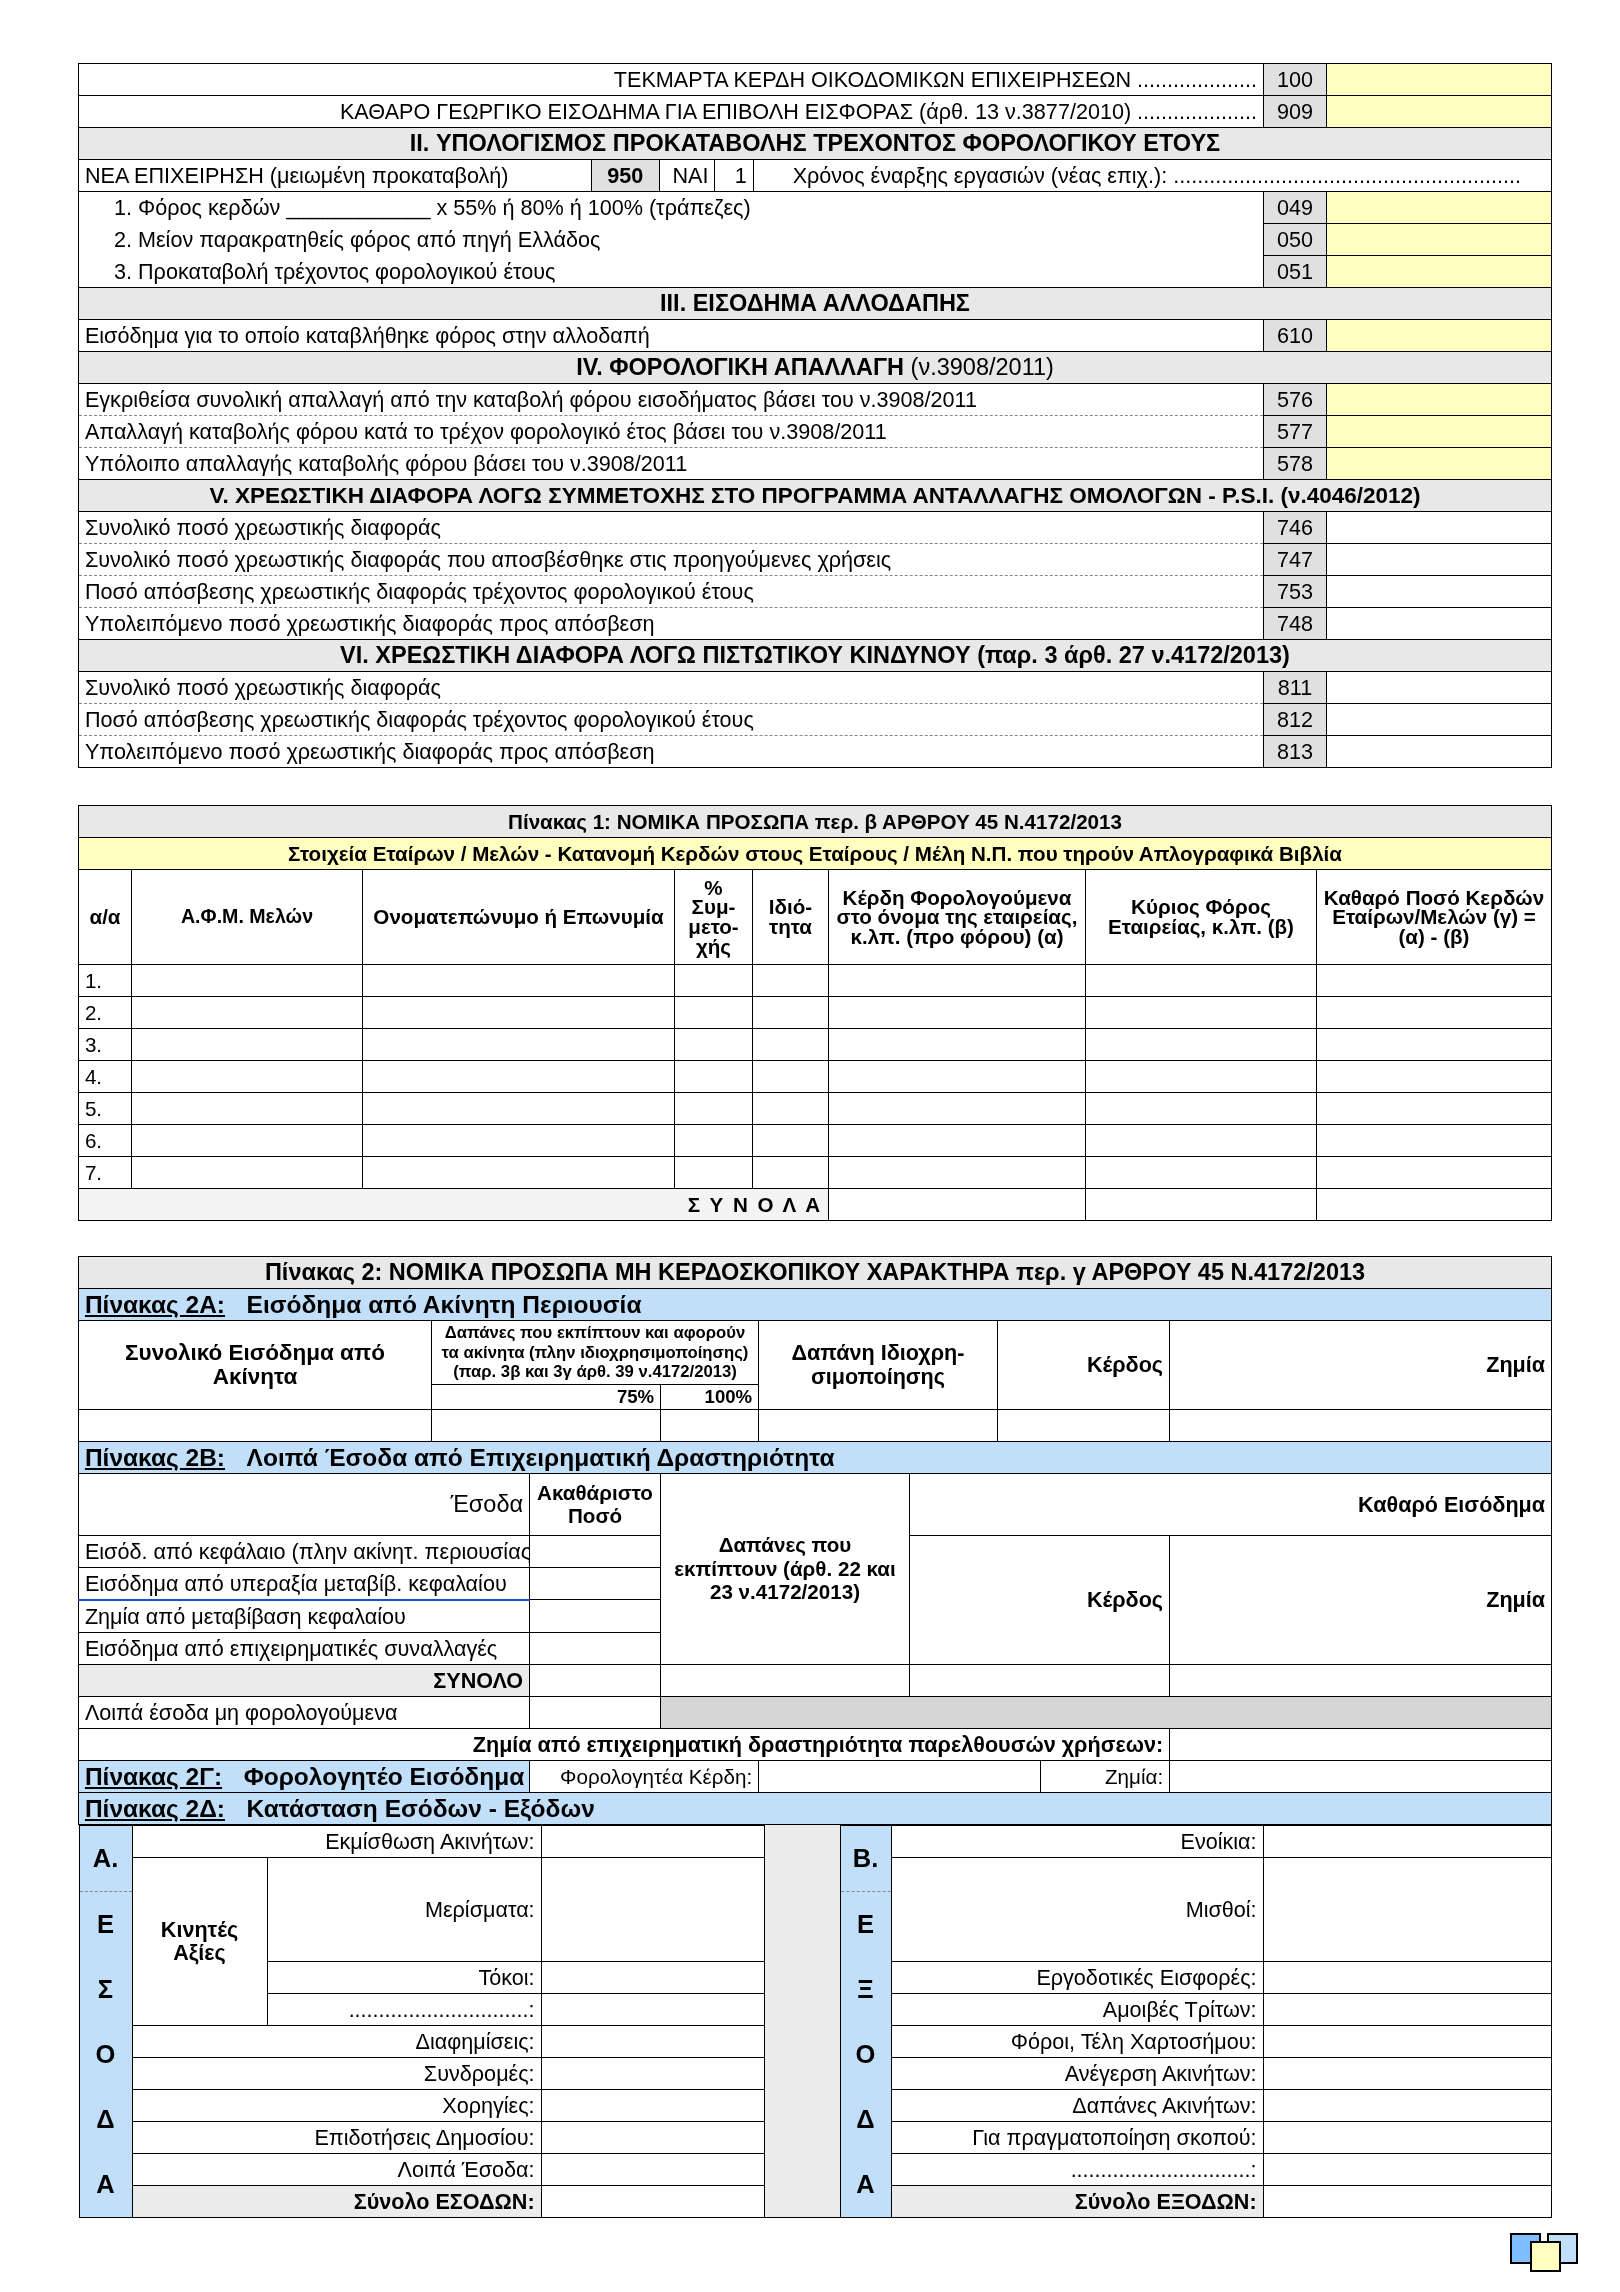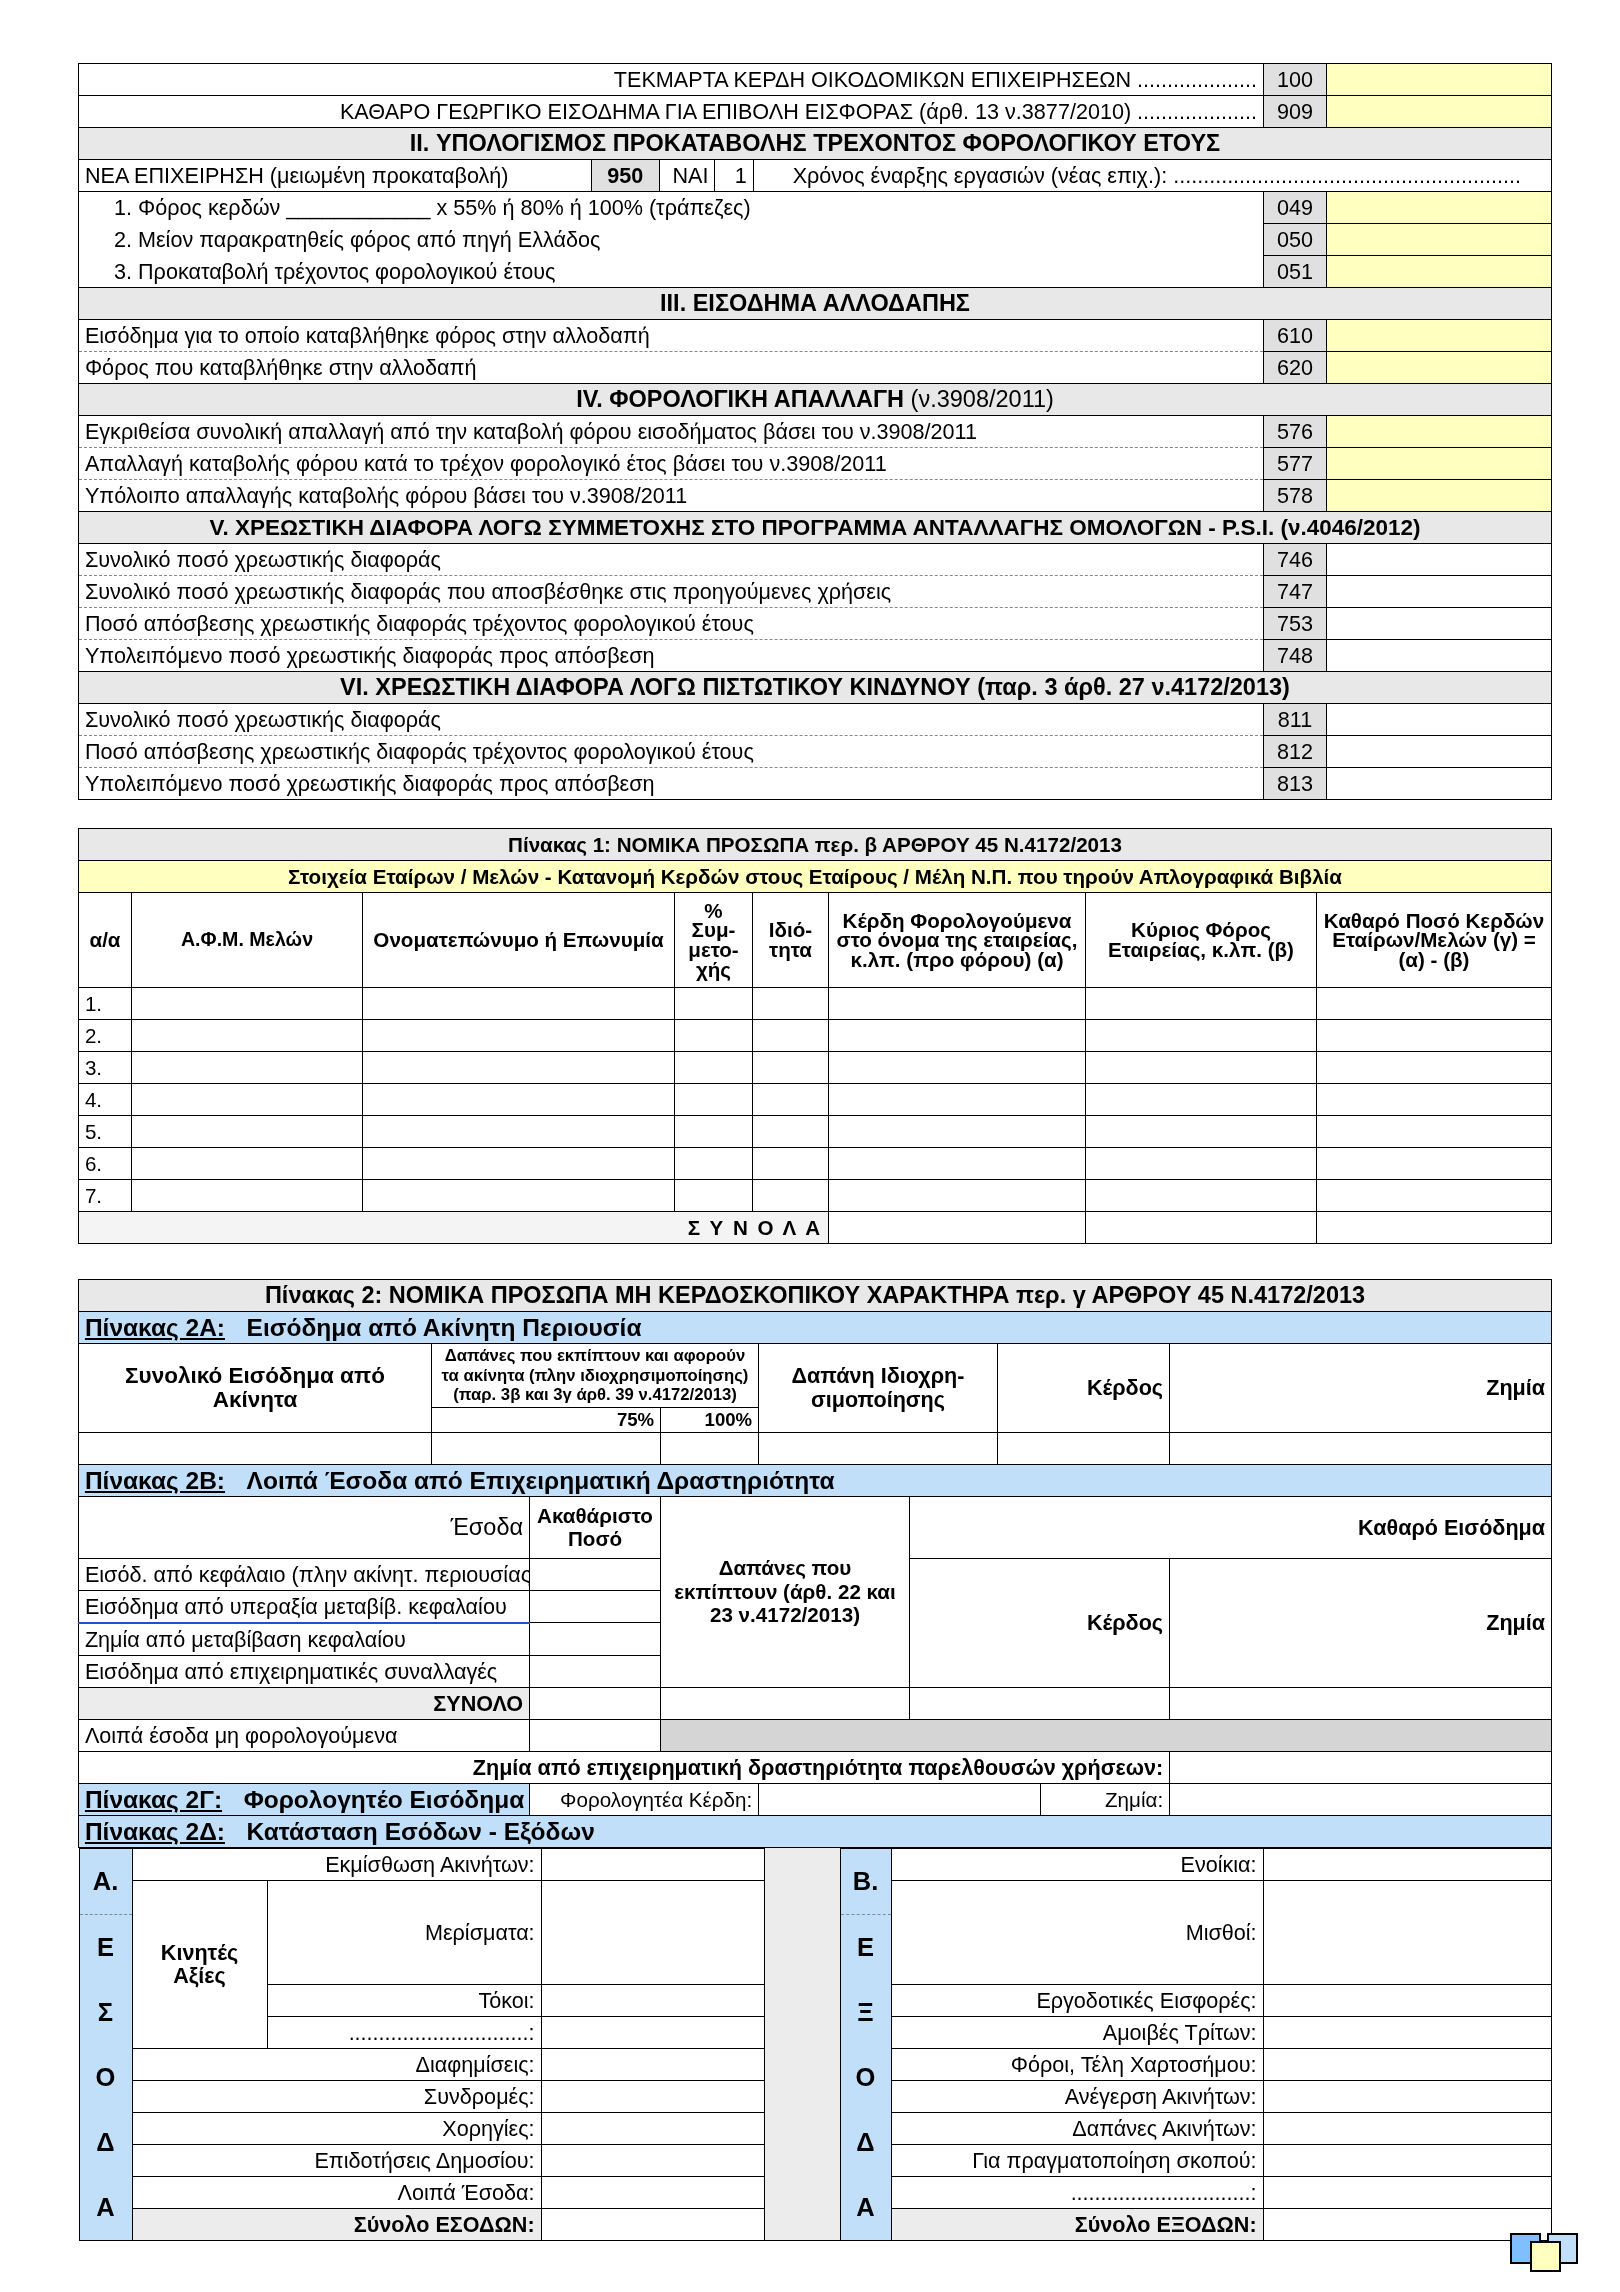--- a/index.html
+++ b/index.html
@@ -86,25 +86,20 @@
     </tr>
 
     <tr>
           <td colspan="3" class="sec-head">III. ΕΙΣΟΔΗΜΑ ΑΛΛΟΔΑΠΗΣ</td>
         </tr>
     <tr>
       <td class="dash-b">Εισόδημα για το οποίο καταβλήθηκε φόρος στην αλλοδαπή</td>
       <td class="code-normal">610</td>
       <td class="yellow"></td>
     </tr>
-    <tr>
-      <td class="dash-t">Φόρος που καταβλήθηκε στην αλλοδαπή</td>
-      <td class="code-normal">620</td>
-      <td class="yellow"></td>
-    </tr>
 
     <tr>
           <td colspan="3" class="sec-head"><span>IV. ΦΟΡΟΛΟΓΙΚΗ ΑΠΑΛΛΑΓΗ</span><span style="font-weight:normal"> (ν.3908/2011)</span></td>
         </tr>
     <tr>
       <td class="dash-b">Εγκριθείσα συνολική απαλλαγή από την καταβολή φόρου εισοδήματος βάσει του ν.3908/2011</td>
       <td class="code-normal">576</td>
       <td class="yellow"></td>
     </tr>
     <tr>
@@ -156,21 +151,21 @@
       <td></td>
     </tr>
     <tr>
       <td class="dash-t">Υπολειπόμενο ποσό χρεωστικής διαφοράς προς απόσβεση</td>
       <td class="code-normal">813</td>
       <td></td>
     </tr>
   </tbody>
     </table>
 
-  <table class="t1" style="margin-top:28px">
+  <table class="t1" style="margin-top:37px">
     <colgroup>
       <col style="width:53px">
         <col style="width:231px">
         <col style="width:312px">
         <col style="width:78px">
       <col style="width:76px">
         <col style="width:257px">
         <col style="width:231px">
         <col>
     </colgroup>

